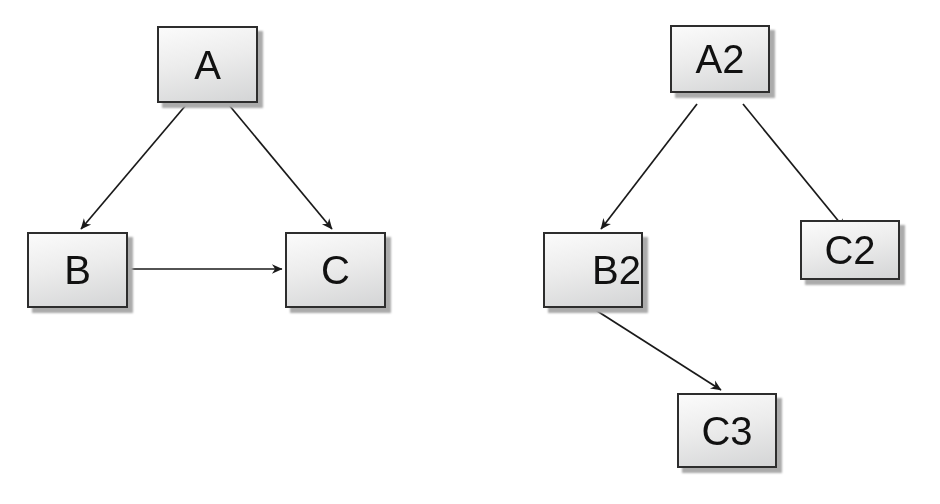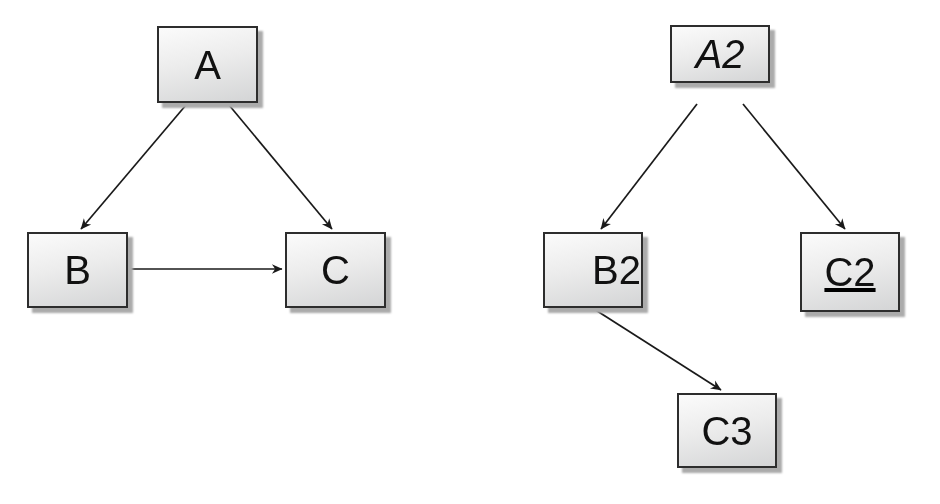--- a/index.html
+++ b/index.html
@@ -58,26 +58,26 @@
   <div id="node-layer">
       <div class="node" style="left: 157px; top: 26px; width: 101px; height: 77px;">
     <span class="node-label">A</span>
   </div>
       <div class="node" style="left: 27px; top: 232px; width: 101px; height: 76px;">
     <span class="node-label">B</span>
   </div>
       <div class="node" style="left: 285px; top: 232px; width: 101px; height: 76px;">
     <span class="node-label">C</span>
   </div>
-      <div class="node" style="left: 670px; top: 25px; width: 100px; height: 58px; font-style: italic;">
+      <div class="node" style="left: 670px; top: 25px; width: 100px; height: 68px;">
     <span class="node-label">A2</span>
   </div>
       <div class="node" style="left: 543px; top: 232px; width: 100px; height: 76px; justify-content: flex-end;">
     <span class="node-label">B2</span>
   </div>
-      <div class="node" style="left: 800px; top: 232px; width: 100px; height: 80px; text-decoration: underline;">
+      <div class="node" style="left: 800px; top: 220px; width: 100px; height: 60px;">
     <span class="node-label">C2</span>
   </div>
       <div class="node" style="left: 677px; top: 393px; width: 100px; height: 75px;">
     <span class="node-label">C3</span>
   </div>
     </div>
 </div>
 
 </body></html>

